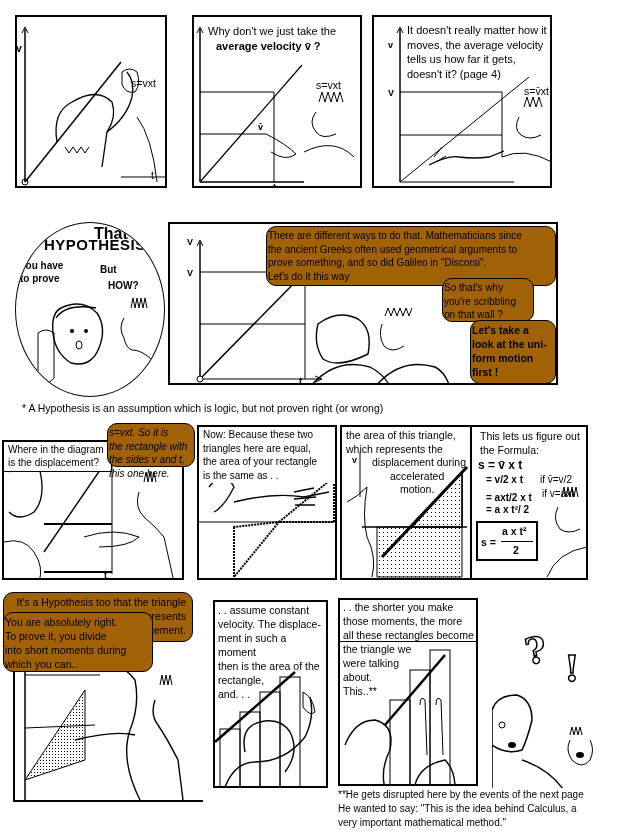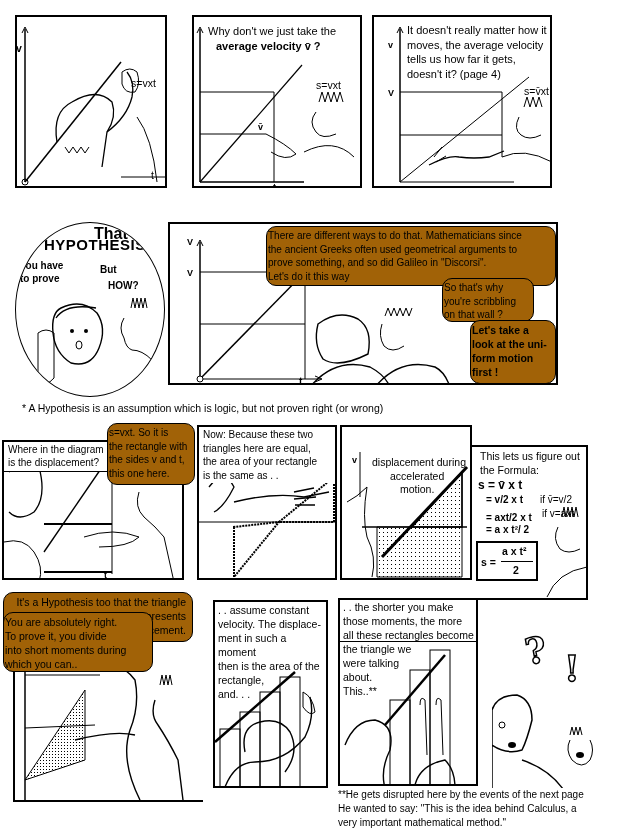--- a/index.html
+++ b/index.html
@@ -144,21 +144,21 @@
     <path d="M5 30 q15 -15 30 -5 q8 30 -5 45 q-15 10 -25 0" fill="none" stroke="#000" stroke-width="1.3"></path>
     <path d="M0 100 q20 -5 30 10 q10 15 5 30" fill="none" stroke="#000"></path>
     <path d="M80 95 q30 -10 55 0 q-10 10 -40 10" fill="none" stroke="#000"></path>
     <path d="M140 40 l2 -10 l2 10 l2 -10 l2 10 l2 -10 l2 10" fill="none" stroke="#000"></path>
     <path d="M135 50 q-5 15 5 25 q12 10 20 20 l10 45" fill="none" stroke="#000"></path>
   </svg>
   <div class="box" style="left:-2px;top:-2px;width:110px;height:32px;font-size:10px;line-height:13px;">Where in the diagram
 is the displacement?</div>
   <span class="txt bold" style="left:100px;top:127px;font-size:9px;">t</span>
 </div>
-<div class="bubble" style="left:107px;top:423px;width:88px;height:62px;font-size:10px;line-height:13.5px;">s=vxt. So it is
+<div class="bubble" style="left:107px;top:423px;width:88px;height:44px;font-size:10px;line-height:13.5px;font-style:italic;">s=vxt. So it is
 the rectangle with
 the sides v and t,
 this one here.</div>
 
 <div class="panel" style="left:197px;top:425px;width:140px;height:155px;">
   <svg width="140" height="155">
     <path d="M80 95 L135 50 L135 95z" fill="none" stroke="#000" stroke-width="2" stroke-dasharray="2,1"></path>
     <path d="M35 100 L35 150 L80 95z" fill="none" stroke="#000" stroke-width="2" stroke-dasharray="2,1"></path>
     <line x1="0" y1="95" x2="140" y2="95" stroke="#000"></line>
     <path d="M10 60 q15 -20 25 0 q-10 20 -20 25" fill="none" stroke="#000" stroke-width="1.3"></path>
@@ -178,27 +178,29 @@
           <rect x="1" y="1" width="1" height="1" fill="#000"></rect>
         </pattern>
     </defs>
     <path d="M35 150 L35 100 L70 100 L120 45 L120 150z" fill="url(#dots)" stroke="#000"></path>
     <path d="M70 100 L120 45 L120 100z" fill="url(#dots)" stroke="#000" stroke-width="1.5"></path>
     <line x1="40" y1="130" x2="125" y2="40" stroke="#000" stroke-width="3"></line>
     <line x1="20" y1="100" x2="125" y2="100" stroke="#000" stroke-width="1.5"></line>
     <line x1="18" y1="25" x2="18" y2="70" stroke="#000"></line>
     <path d="M5 75 q10 -5 20 -15 q-5 30 0 50 q10 20 5 40" fill="none" stroke="#000"></path>
   </svg>
+  <div class="txt" style="left:4px;top:2px;font-size:10.5px;line-height:13.5px;">the area of this triangle,
+which represents the</div>
   <span class="txt bold" style="left:10px;top:27px;font-size:9px;">v</span>
   <div class="txt" style="left:30px;top:29px;font-size:10.5px;">displacement during</div>
   <div class="txt" style="left:48px;top:43px;font-size:10.5px;text-align:center;">accelerated
 motion.</div>
 </div>
 
-<div class="panel" style="left:472px;top:425px;width:116px;height:155px;border-left:none;margin-top:20px;">
+<div class="panel" style="left:472px;top:425px;width:116px;height:155px;border-left:none;">
   <svg width="116" height="155">
     <path d="M90 70 l2 -10 l2 10 l2 -10 l2 10 l2 -10 l2 10 l2 -10 l2 10" fill="none" stroke="#000"></path>
     <path d="M86 80 q-6 12 2 22 q8 6 20 0" fill="none" stroke="#000"></path>
     <path d="M75 150 q10 -25 40 -30" fill="none" stroke="#000"></path>
   </svg>
   <div class="txt" style="left:8px;top:2px;font-size:10.5px;line-height:14px;">This lets us figure out
 the Formula:</div>
   <div class="txt bold" style="left:6px;top:32px;font-size:12px;">s = v̄ x t</div>
   <div class="txt bold" style="left:14px;top:46px;font-size:10px;">= v/2 x t</div>
   <div class="txt" style="left:68px;top:46px;font-size:10px;">if  v̄=v/2</div>

